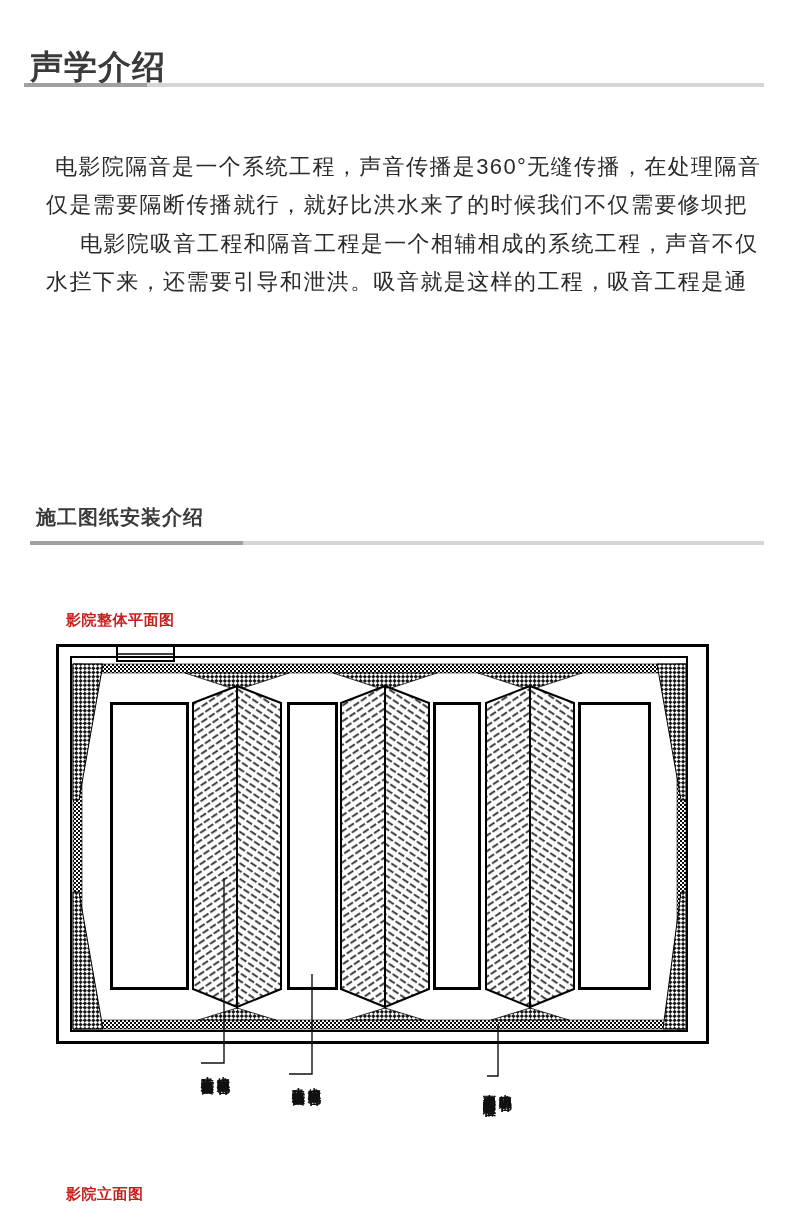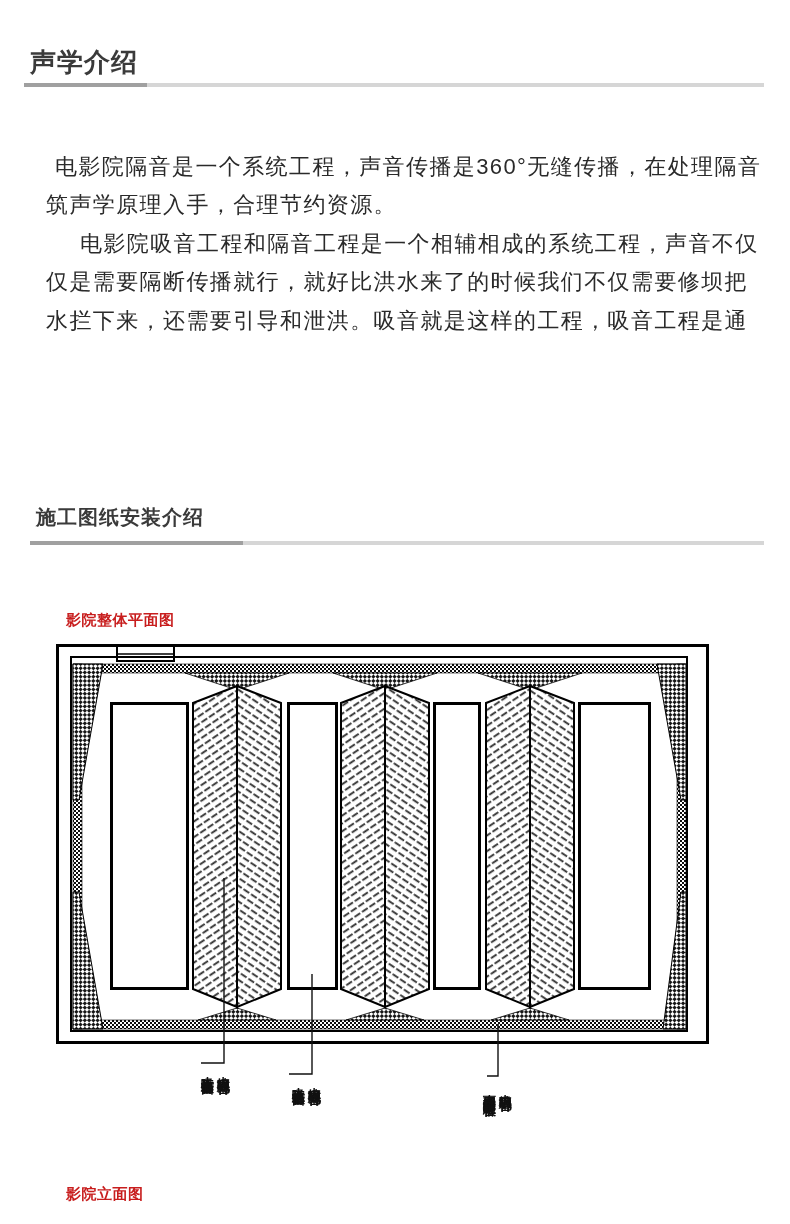--- a/index.html
+++ b/index.html
@@ -18,31 +18,30 @@
   .vlabel{position:absolute;writing-mode:vertical-rl;text-orientation:upright;
           color:#111;font-weight:bold;font-size:13px;line-height:16px;
           letter-spacing:1px;white-space:normal;}
   .vlabel span{display:block;}
 </style>
 </head>
 <body>
 
 <div class="page">
 
-  <div class="sec-title" style="left:30px;top:45px;font-size:26px;">声学介绍</div>
+  <div class="sec-title" style="left:30px;top:45px;font-size:33px;">声学介绍</div>
   <div class="rule" style="left:24px;top:83px;width:740px;">
     <div class="dark" style="width:123px;"></div>
     <div class="light"></div>
   </div>
 
   <div class="bodytext" id="paragraphs">
       <div class="pline" style="padding-left: 9px;">电影院隔音是一个系统工程，声音传播是360°无缝传播，在处理隔音</div>
-      <div class="pline">筑声学原理入手，合理节约资源。</div>
+      <div class="pline">仅是需要隔断传播就行，就好比洪水来了的时候我们不仅需要修坝把</div>
       <div class="pline" style="padding-left: 34px;">电影院吸音工程和隔音工程是一个相辅相成的系统工程，声音不仅</div>
-      <div class="pline">仅是需要隔断传播就行，就好比洪水来了的时候我们不仅需要修坝把</div>
       <div class="pline">水拦下来，还需要引导和泄洪。吸音就是这样的工程，吸音工程是通</div>
     </div>
 
   <div class="sec-title" style="left:36px;top:504px;font-size:20px;">施工图纸安装介绍</div>
   <div class="rule" style="left:30px;top:541px;width:734px;">
     <div class="dark" style="width:213px;"></div>
     <div class="light"></div>
   </div>
 
   <div class="redlabel" style="left:66px;top:611px;">影院整体平面图</div>

